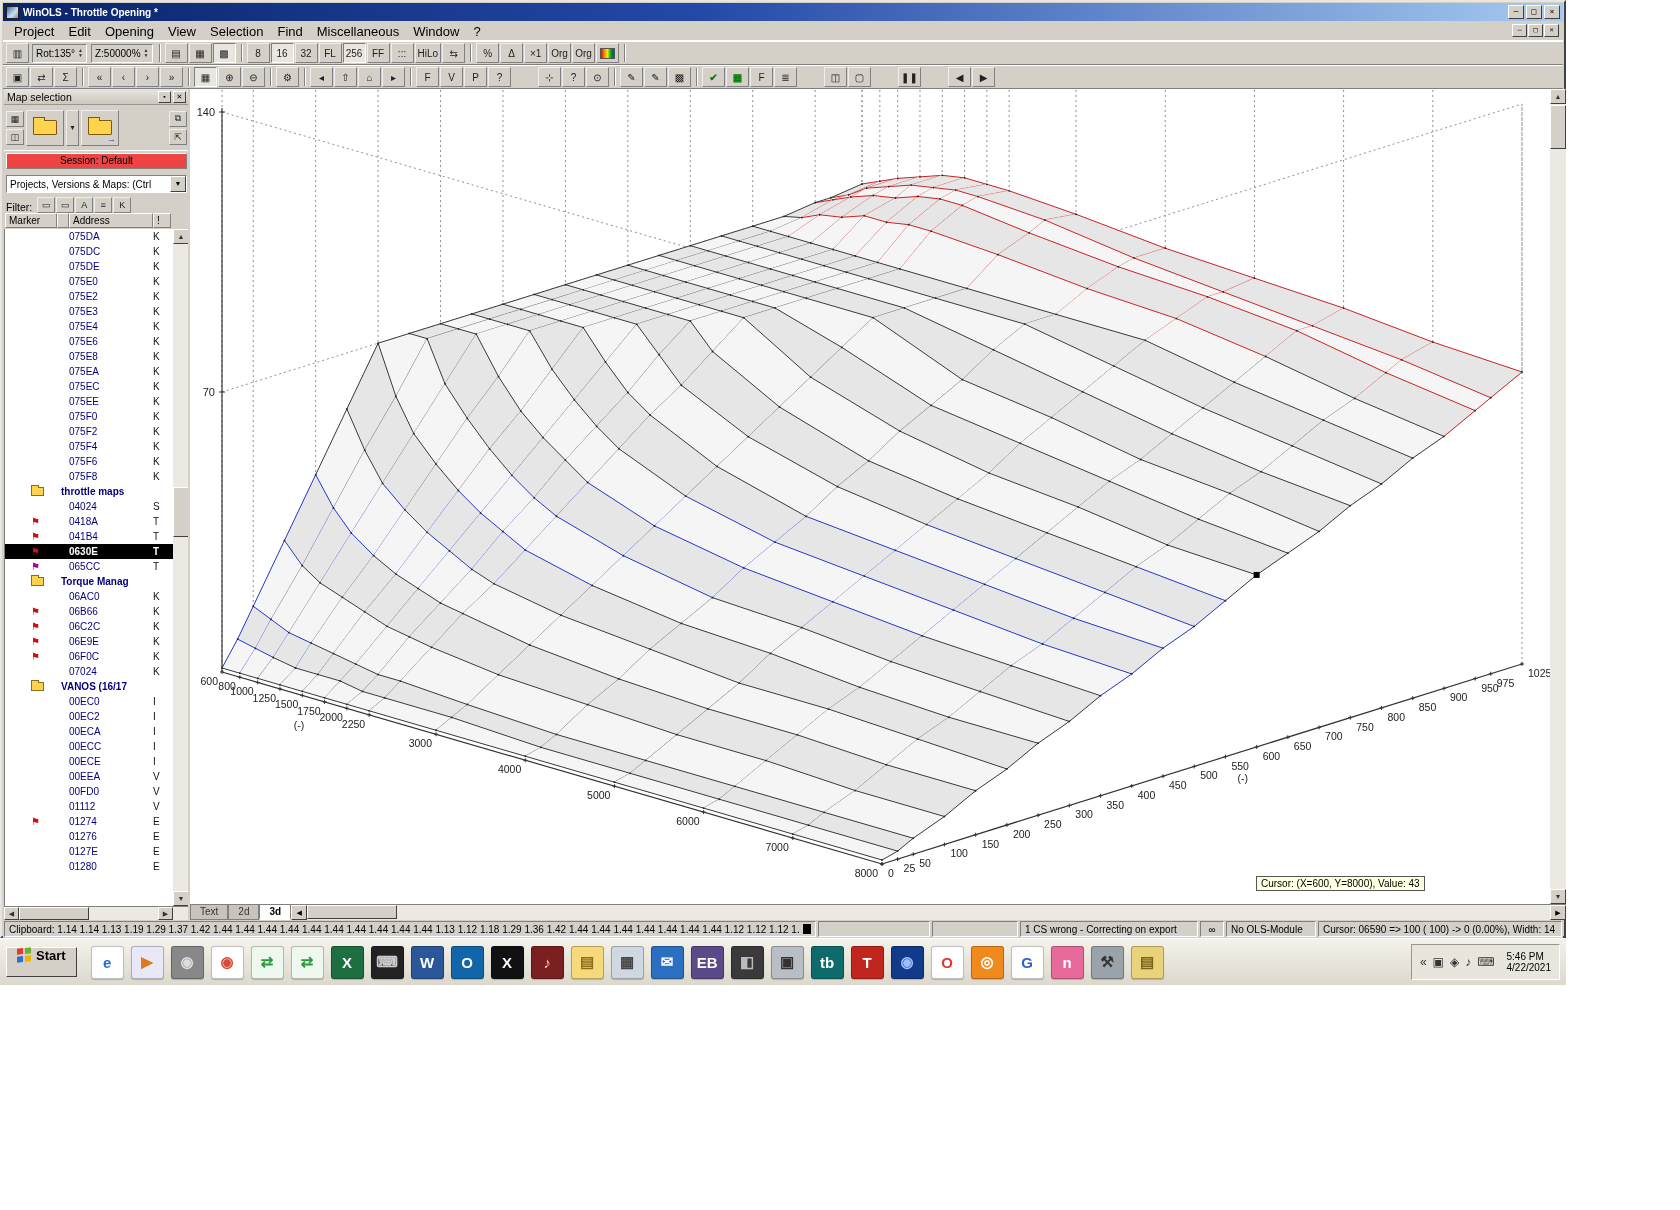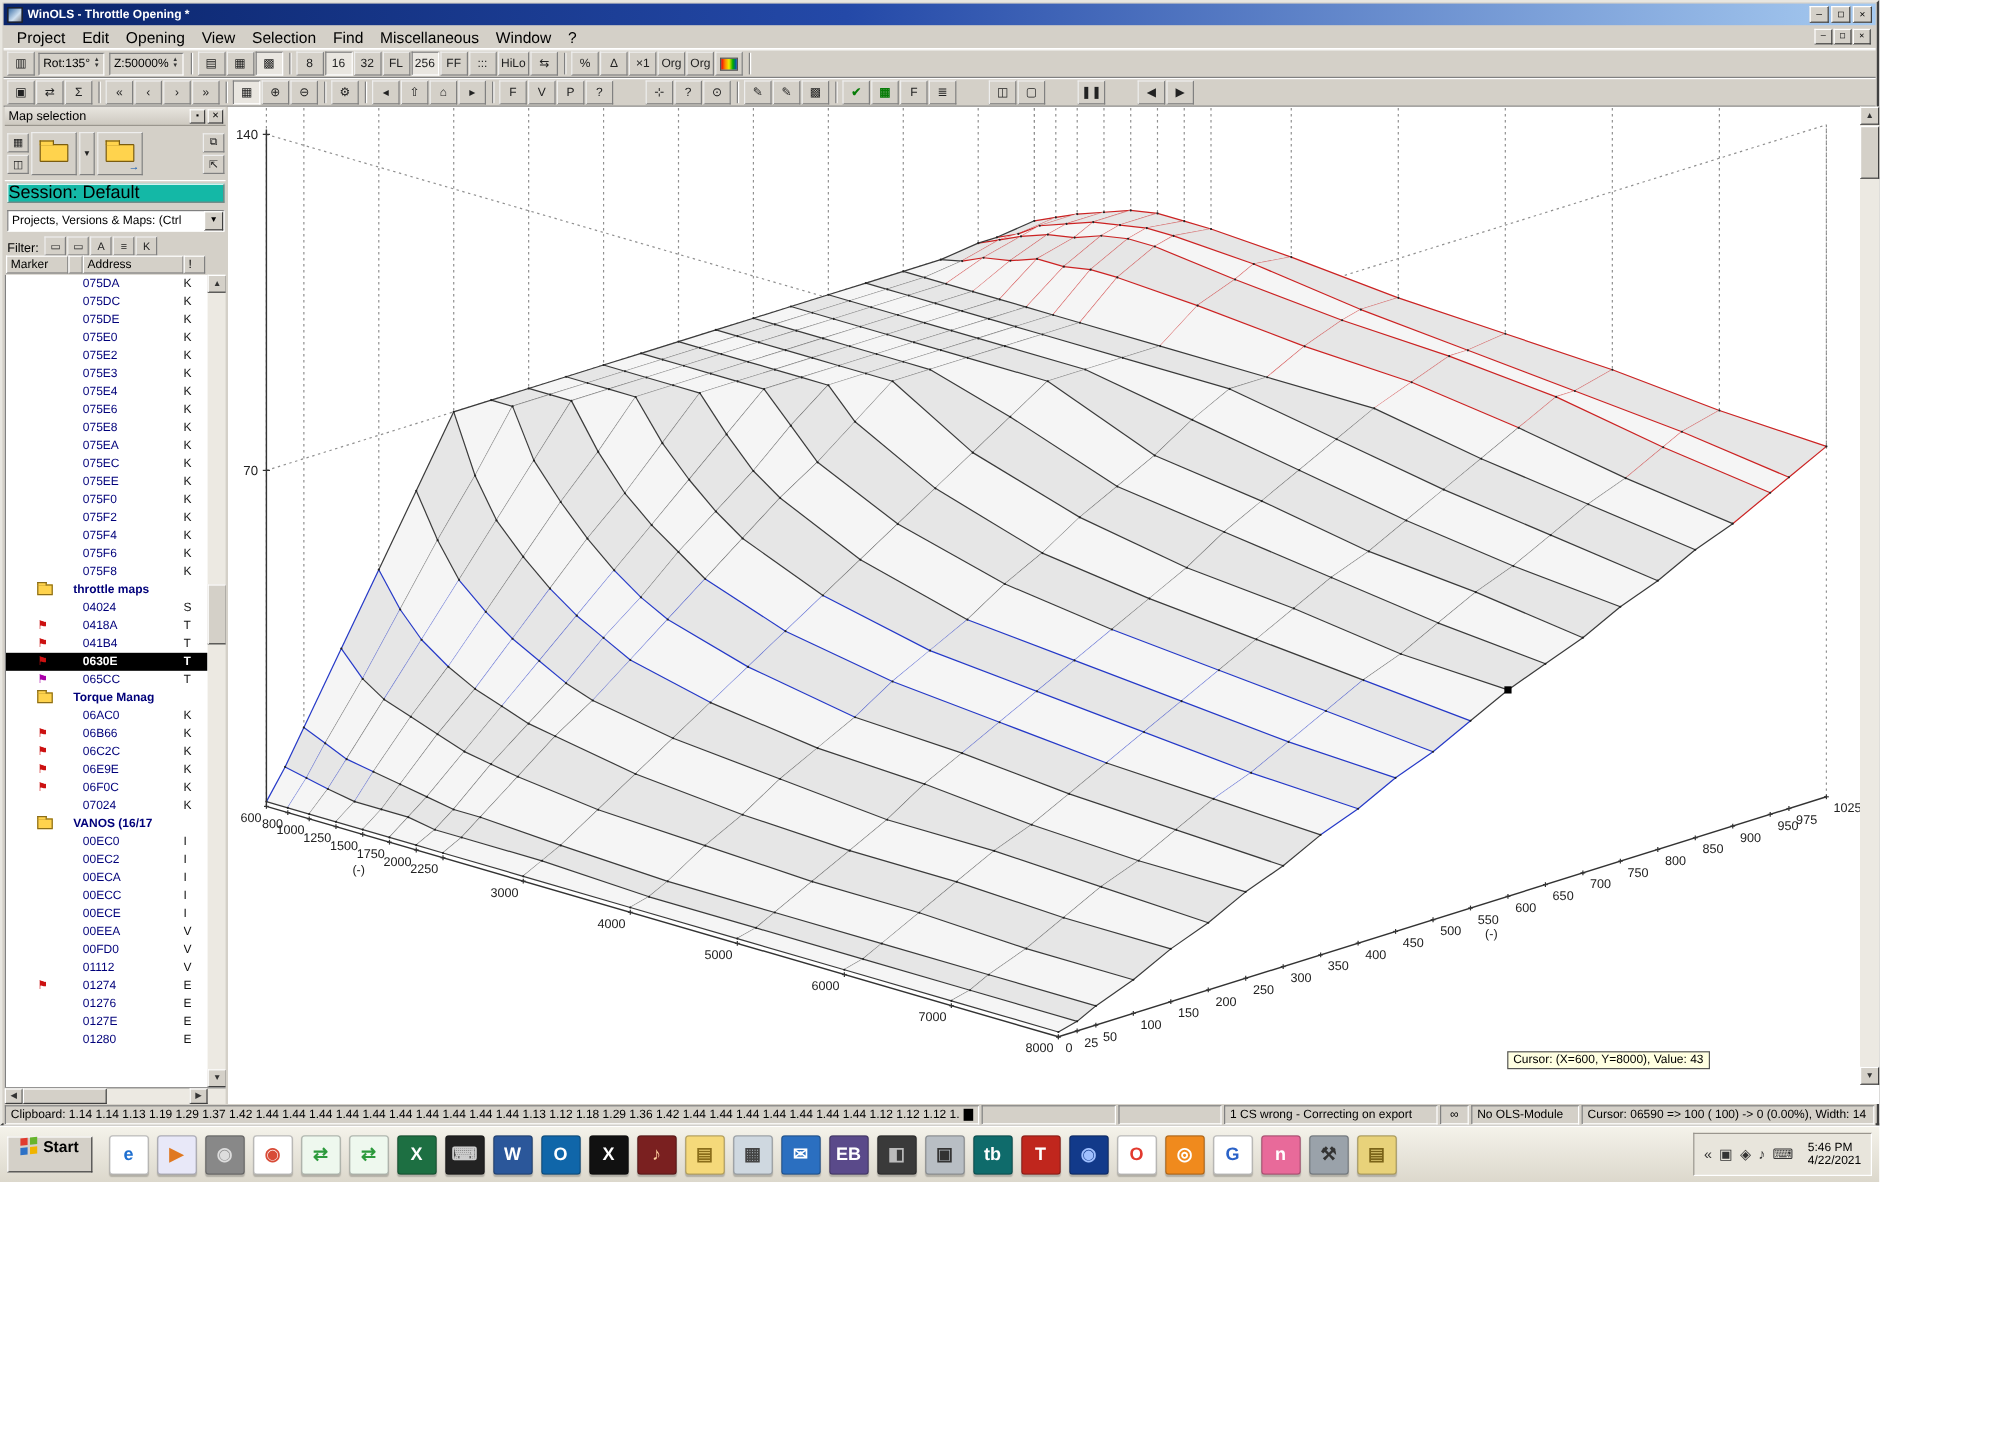--- a/index.html
+++ b/index.html
@@ -32,21 +32,21 @@
   .phbtn{width:13px;height:12px;background:#d4d0c8;border:1px solid;border-color:#fff #404040 #404040 #fff;font-size:7px;line-height:10px;text-align:center;margin-left:2px}
   #ptool{height:46px;display:flex;align-items:center;padding:2px;border-bottom:1px solid #fff;gap:2px}
   .pstack{display:flex;flex-direction:column;gap:2px}
   .pbtn{background:#d4d0c8;border:1px solid;border-color:#eee #808080 #808080 #eee;display:flex;align-items:center;justify-content:center;font-size:9px;color:#222}
   .pbtn.small{width:18px;height:16px}
   .pbtn.big{width:38px;height:36px;position:relative}
   .pbtn.drop{width:13px;height:36px;font-size:8px}
   .badge{position:absolute;right:2px;bottom:1px;font-size:9px;color:#0050b0;font-weight:bold}
   .foldbig{width:24px;height:15px;background:#ffd34d;border:1px solid #7a5c10;position:relative;border-radius:1px}
   .foldbig::before{content:"";position:absolute;left:-1px;top:-4px;width:10px;height:3px;background:#ffd34d;border:1px solid #7a5c10;border-bottom:none}
-  #session{height:16px;margin:2px 2px 4px 2px;background:#14b8a6;border:1px solid;border-color:#fff #808080 #808080 #fff;text-align:left;font-size:15px;line-height:14px}
+  #session{height:16px;margin:2px 2px 4px 2px;background:#ef4444;border:1px solid;border-color:#fff #808080 #808080 #fff;text-align:center;font-size:10px;line-height:14px}
   #combo{height:18px;margin:2px 2px;background:#fff;border:1px solid;border-color:#808080 #fff #fff #808080;display:flex;align-items:center;font-size:10px}
   #combo .cval{flex:1;padding:0 3px;white-space:nowrap;overflow:hidden}
   #combo .cbtn{width:16px;height:16px;background:#d4d0c8;border:1px solid;border-color:#fff #404040 #404040 #fff;text-align:center;font-size:7px;line-height:14px}
   #filterrow{height:18px;display:flex;align-items:flex-end;padding:0 2px;gap:2px;font-size:10.5px}
   #filterbtns{display:flex;gap:1px;margin-left:3px}
   #colhead{height:16px;display:flex;padding-left:1px}
   .colcell{height:15px;background:#d4d0c8;border:1px solid;border-color:#fff #808080 #808080 #fff;font-size:10px;padding:1px 3px;overflow:hidden}
   #listwrap{flex:1;position:relative;background:#fff;border-left:1px solid #808080}
   #maplist{position:absolute;left:0;top:0;right:16px;bottom:0;overflow:hidden}
   .mrow{display:flex;height:15px;align-items:center;font-size:10px;white-space:nowrap}
@@ -2009,20 +2009,32 @@
           <text x="302.2" y="726.64" fill="#222" font-size="10.5" text-anchor="end">(-)</text>
           <text x="1235.6" y="780" fill="#222" font-size="10.5" text-anchor="start">(-)</text>
         </g>
       </svg>
     <div id="tooltip">Cursor: (X=600, Y=8000), Value: 43</div>
     <div id="pvscroll">
       <span class="sbtn" style="top:0">▲</span>
       <span class="sthumb" style="top:16px;height:44px"></span>
       <span class="sbtn" style="bottom:0">▼</span>
     </div>
+    <div id="tabstrip">
+      <span id="viewtabs" style="display:flex">
+          <div class="vtab">Text</div>
+          <div class="vtab">2d</div>
+          <div class="vtab active">3d</div>
+        </span>
+      <span class="tabarrow">◀</span>
+      <span id="hstrack">
+        <span class="hthumb" style="left:0;width:90px;height:14px"></span>
+      </span>
+      <span class="tabarrow">▶</span>
+    </div>
   </div>
 
   <div id="statusbar">
     <span class="sseg" style="width:812px">
         <span style="overflow:hidden">Clipboard: 1.14 1.14 1.13 1.19 1.29 1.37 1.42 1.44 1.44 1.44 1.44 1.44 1.44 1.44 1.44 1.44 1.44 1.13 1.12 1.18 1.29 1.36 1.42 1.44 1.44 1.44 1.44 1.44 1.44 1.44 1.12 1.12 1.12 1.18 1.28 1.36 1.41 1.44 1.44 1.4</span>
         <span class="clipend"></span>
       </span>
     <span class="sseg" style="width:112px"></span>
     <span class="sseg" style="width:86px"></span>
     <span class="sseg" style="width:178px">1 CS wrong - Correcting on export</span>

